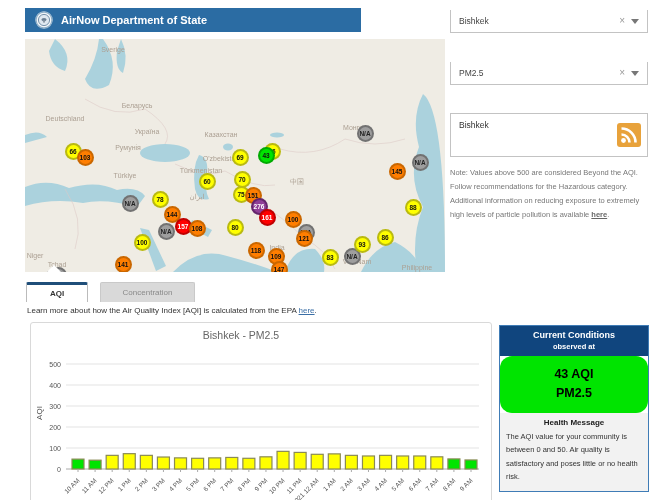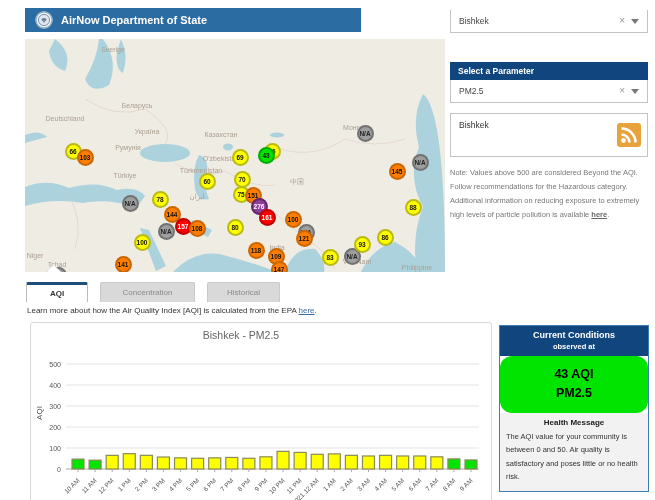--- a/index.html
+++ b/index.html
@@ -193,21 +193,20 @@
 
 <div class="abs sb-panel" style="top:10px;">
   <div class="sb-select">
     <span class="val">Bishkek</span>
     <span class="x-icon">×</span>
     <span class="caret"></span>
   </div>
 </div>
 
 <div class="abs sb-panel" style="top:62px;">
-  <div class="sb-head">Select a Parameter</div>
   <div class="sb-select">
     <span class="val">PM2.5</span>
     <span class="x-icon">×</span>
     <span class="caret"></span>
   </div>
 </div>
 
 <div class="abs rss-box">
   <span class="txt">Bishkek</span>
   <span class="rss">
@@ -220,21 +219,20 @@
   </span>
 </div>
 
 <div class="abs note">
   <span>Note: Values above 500 are considered Beyond the AQI. Follow recommendations for the Hazardous category. Additional information on reducing exposure to extremely high levels of particle pollution is available </span><a href="#">here</a><span>.</span>
 </div>
 
 <div class="abs tabs">
   <div class="tab active">AQI</div>
   <div class="tab inactive">Concentration</div>
-  <div class="tab inactive" style="width:73px;">Historical</div>
 </div>
 
 <div class="abs learn-more">
   <span>Learn more about how the Air Quality Index [AQI] is calculated from the EPA </span><a href="#">here</a><span>.</span>
 </div>
 
 <div class="abs chart-box">
   <svg id="chart" width="458" height="198" viewBox="0 0 458 198">
       <text x="210" y="16" text-anchor="middle" font-size="10.5" fill="#666" font-family="Liberation Sans, sans-serif">Bishkek - PM2.5</text>
       <text x="11" y="90" text-anchor="middle" font-size="8" fill="#555" transform="rotate(-90 11 90)" font-family="Liberation Sans, sans-serif">AQI</text>

